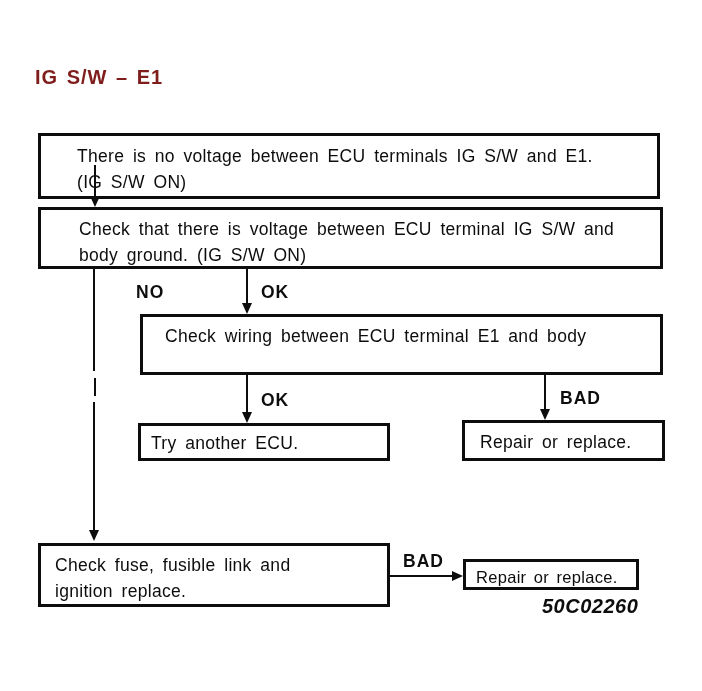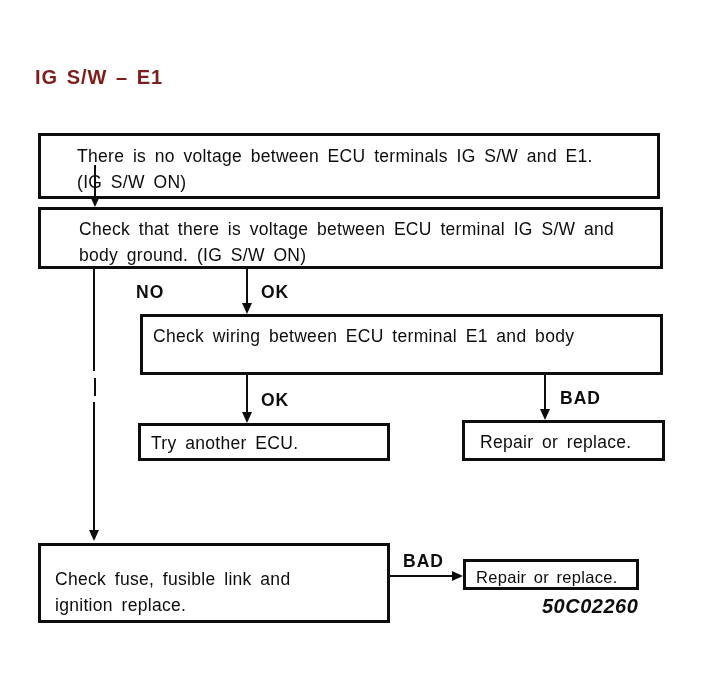--- a/index.html
+++ b/index.html
@@ -99,41 +99,41 @@
   <div class="edge-label" style="left:108px; top:282px;margin-left:28px;">NO</div>
   <div class="vline" style="left:93px; top:269px; height:102px;"></div>
   <div class="vline" style="left:94px; top:378px; height:18px;"></div>
   <div class="vline" style="left:93px; top:402px; height:128px;"></div>
   <div class="arrow-down" style="left:89px; top:530px;"></div>
 
   <div class="edge-label" style="left:261px; top:282px;">OK</div>
   <div class="vline" style="left:246px; top:269px; height:35px;"></div>
   <div class="arrow-down" style="left:242px; top:303px;"></div>
 
-  <div class="box" style="left:140px; top:314px; width:523px; height:61px; padding:6px 10px 0 10px;">
+  <div class="box" style="left:140px; top:314px; width:523px; height:61px; padding:6px 10px 0 22px;">
     <div>Check wiring between ECU terminal E1 and body</div>
   </div>
 
   <div class="edge-label" style="left:261px; top:390px;">OK</div>
   <div class="vline" style="left:246px; top:375px; height:38px;"></div>
   <div class="arrow-down" style="left:242px; top:412px;"></div>
 
   <div class="edge-label" style="left:560px; top:388px;">BAD</div>
   <div class="vline" style="left:544px; top:375px; height:35px;"></div>
   <div class="arrow-down" style="left:540px; top:409px;"></div>
 
   <div class="box" style="left:138px; top:423px; width:252px; height:38px; padding:4px 8px 0 10px;">
     <div>Try another ECU.</div>
   </div>
 
   <div class="box" style="left:462px; top:420px; width:203px; height:41px; padding:6px 8px 0 15px;">
     <div>Repair or replace.</div>
   </div>
 
-  <div class="box" style="left:38px; top:543px; width:352px; height:80px; padding:20px 8px 0 14px;">
+  <div class="box" style="left:38px; top:543px; width:352px; height:64px; padding:6px 8px 0 14px;">
     <div>Check fuse, fusible link and</div>
     <div>ignition replace.</div>
   </div>
 
   <div class="edge-label" style="left:403px; top:551px;">BAD</div>
   <div class="hline" style="left:390px; top:575px; width:63px;"></div>
   <div class="arrow-right" style="left:452px; top:571px;"></div>
 
   <div class="box" style="left:463px; top:559px; width:176px; height:31px; padding:2px 6px 0 10px; font-size:16.5px; word-spacing:2.5px;">
     <div>Repair or replace.</div>

